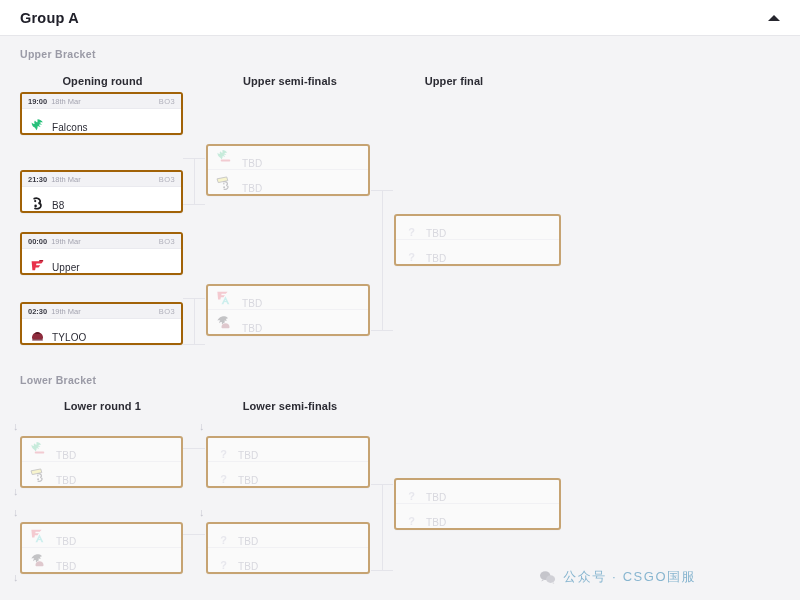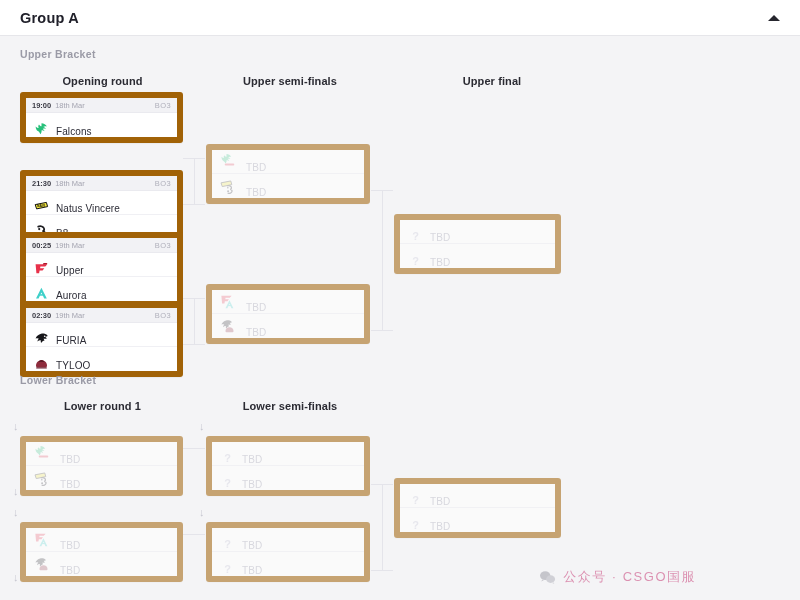--- a/index.html
+++ b/index.html
@@ -49,21 +49,21 @@
     position: absolute;
     font-size: 11px; font-weight: bold; color: #2b2b33;
     letter-spacing: .1px;
     text-align: center;
   }
 
   
   .match {
     position: absolute;
     background: #ffffff;
-    border: 6px solid #a16207;
+    border: 2px solid #a16207;
     border-radius: 3px;
     box-shadow: 0 1px 1px rgba(0,0,0,.045);
     overflow: hidden;
   }
   .match.dim { opacity: .55; }
 
   .match-head {
     height: 15px;
     background: #f2f2f5;
     border-bottom: 1px solid #eaeaef;
@@ -115,21 +115,21 @@
     line-height: 1;
   }
 
   
   .watermark {
     position: absolute; right: 16px; bottom: 14px;
     display: flex; align-items: center;
     opacity: .45;
   }
   .wm-text {
-    font-size: 13px; color: #be185d;
+    font-size: 13px; color: #0369a1;
     letter-spacing: 1.5px;
     margin-left: 7px;
   }
   .wechat-ico { width: 17px; height: 15px; position: relative; }
 </style>
 </head>
 <body>
 
 <div id="root">
 
@@ -139,21 +139,21 @@
       <div class="chev-up"></div>
     </div>
   </div>
 
   <div class="bracket-area">
 
     <div class="section-label" style="left:20px; top:12px;">Upper Bracket</div>
 
     <div class="round-label" style="left:20px; top:39px; width:165px;">Opening round</div>
     <div class="round-label" style="left:206px; top:39px; width:168px;">Upper semi-finals</div>
-    <div class="round-label" style="left:408px; top:39px; width:168px;">Upper final</div>
+    <div class="round-label" style="left:370px; top:39px; width:168px;">Upper final</div>
 
     <div class="conn h" style="left:183px; top:122px; width:22px;"></div>
     <div class="conn h" style="left:183px; top:168px; width:22px;"></div>
     <div class="conn v" style="left:194px; top:122px; height:46px;"></div>
     <div class="conn h" style="left:183px; top:262px; width:22px;"></div>
     <div class="conn h" style="left:183px; top:308px; width:22px;"></div>
     <div class="conn v" style="left:194px; top:262px; height:46px;"></div>
 
     <div class="conn h" style="left:371px; top:154px; width:22px;"></div>
     <div class="conn h" style="left:371px; top:294px; width:22px;"></div>
@@ -177,78 +177,51 @@
 
     <div class="match" style="left:20px; top:134px; width:163px;">
       <div class="match-head">
         <span class="m-time">21:30</span>
         <span class="m-date">18th Mar</span>
         <span class="m-bo">BO3</span>
       </div>
       <div class="team-row">
         <div class="logo">
           <svg width="15" height="15" viewBox="0 0 15 15">
-              <path d="M1.2 5.6 L12.4 3.4 L13.6 7.6 L2.6 9.9 Z" fill="#f3e63a" stroke="#111" stroke-width="1"></path>
-              <text x="7" y="8" font-size="3.4" font-weight="bold" fill="#111" text-anchor="middle" font-family="sans-serif">NAVI</text>
-            </svg>
-        </div>
-        <div class="team-name">Natus Vincere</div>
-      </div>
-      <div class="team-row">
-        <div class="logo">
-          <svg width="15" height="15" viewBox="0 0 15 15">
               <path d="M4.2 2.6c2.6-1.1 5.4.1 5.9 2 .4 1.4-.6 2.3-1.6 2.6 1.5.3 2.7 1.4 2.4 3-.4 2-3.2 3.1-5.9 2.2" fill="none" stroke="#1c1c20" stroke-width="1.7" stroke-linecap="round"></path>
               <circle cx="5.2" cy="5.1" r="1.1" fill="#1c1c20"></circle>
               <circle cx="5.6" cy="9.9" r="1.3" fill="#1c1c20"></circle>
             </svg>
         </div>
         <div class="team-name">B8</div>
       </div>
     </div>
 
     <div class="match" style="left:20px; top:196px; width:163px;">
       <div class="match-head">
-        <span class="m-time">00:25</span>
+        <span class="m-time">00:00</span>
         <span class="m-date">19th Mar</span>
         <span class="m-bo">BO3</span>
       </div>
       <div class="team-row">
         <div class="logo">
           <svg width="15" height="15" viewBox="0 0 15 15">
               <path d="M1.6 3.2h11.8l-2.1 2.4H6.4l-.3 1.6h4.2L8.6 9.4H5.6l-.5 2.8H2.4z" fill="#e8314a"></path>
               <path d="M9.5 2.1h4l-1.1 1.3H8.8z" fill="#b0152a"></path>
             </svg>
         </div>
         <div class="team-name">Upper</div>
       </div>
-      <div class="team-row">
-        <div class="logo">
-          <svg width="15" height="15" viewBox="0 0 15 15">
-              <path d="M7.4 1.8 L12.8 12.6 H10.2 L7.4 6.4 L4.6 12.6 H2z" fill="#3fd0c9"></path>
-              <rect x="4.6" y="8.2" width="5.6" height="1.5" fill="#3fd0c9"></rect>
-            </svg>
-        </div>
-        <div class="team-name">Aurora</div>
-      </div>
     </div>
 
     <div class="match" style="left:20px; top:266px; width:163px;">
       <div class="match-head">
         <span class="m-time">02:30</span>
         <span class="m-date">19th Mar</span>
         <span class="m-bo">BO3</span>
-      </div>
-      <div class="team-row">
-        <div class="logo">
-          <svg width="15" height="15" viewBox="0 0 15 15">
-              <path d="M13.4 4.2c-1.6-1.3-4-1.9-6.3-1.4C4.6 3.4 2.4 5.2 1.6 7.6c1.3-.6 2.4-.6 3.3.1-.9.7-1.4 1.7-1.4 2.9 1.1-1 2.2-1.4 3.3-1.2-.2 1-.1 1.9.4 2.7.8-1.5 2-2.3 3.4-2.6-.6-.5-.9-1.1-.9-1.9 1.2.4 2.3.3 3.2-.3-.9-.4-1.4-1-1.6-1.8.8.1 1.5 0 2.1-.3z" fill="#16161a"></path>
-              <circle cx="10.6" cy="5.2" r=".75" fill="#fff"></circle>
-            </svg>
-        </div>
-        <div class="team-name">FURIA</div>
       </div>
       <div class="team-row">
         <div class="logo">
           <svg width="15" height="15" viewBox="0 0 15 15">
               <path d="M2 9.6c0-3 2.4-5.3 5.5-5.3S13 6.6 13 9.6c0 .9-.4 1.6-1.1 1.6H3.1C2.4 11.2 2 10.5 2 9.6z" fill="#8e2b3c"></path>
               <path d="M4.3 6.1c.8-1.3 2-2 3.2-2s2.4.7 3.2 2z" fill="#5d1a26"></path>
               <rect x="2.2" y="11.3" width="10.6" height="1.1" rx=".5" fill="#6e2030"></rect>
             </svg>
         </div>
         <div class="team-name">TYLOO</div>

